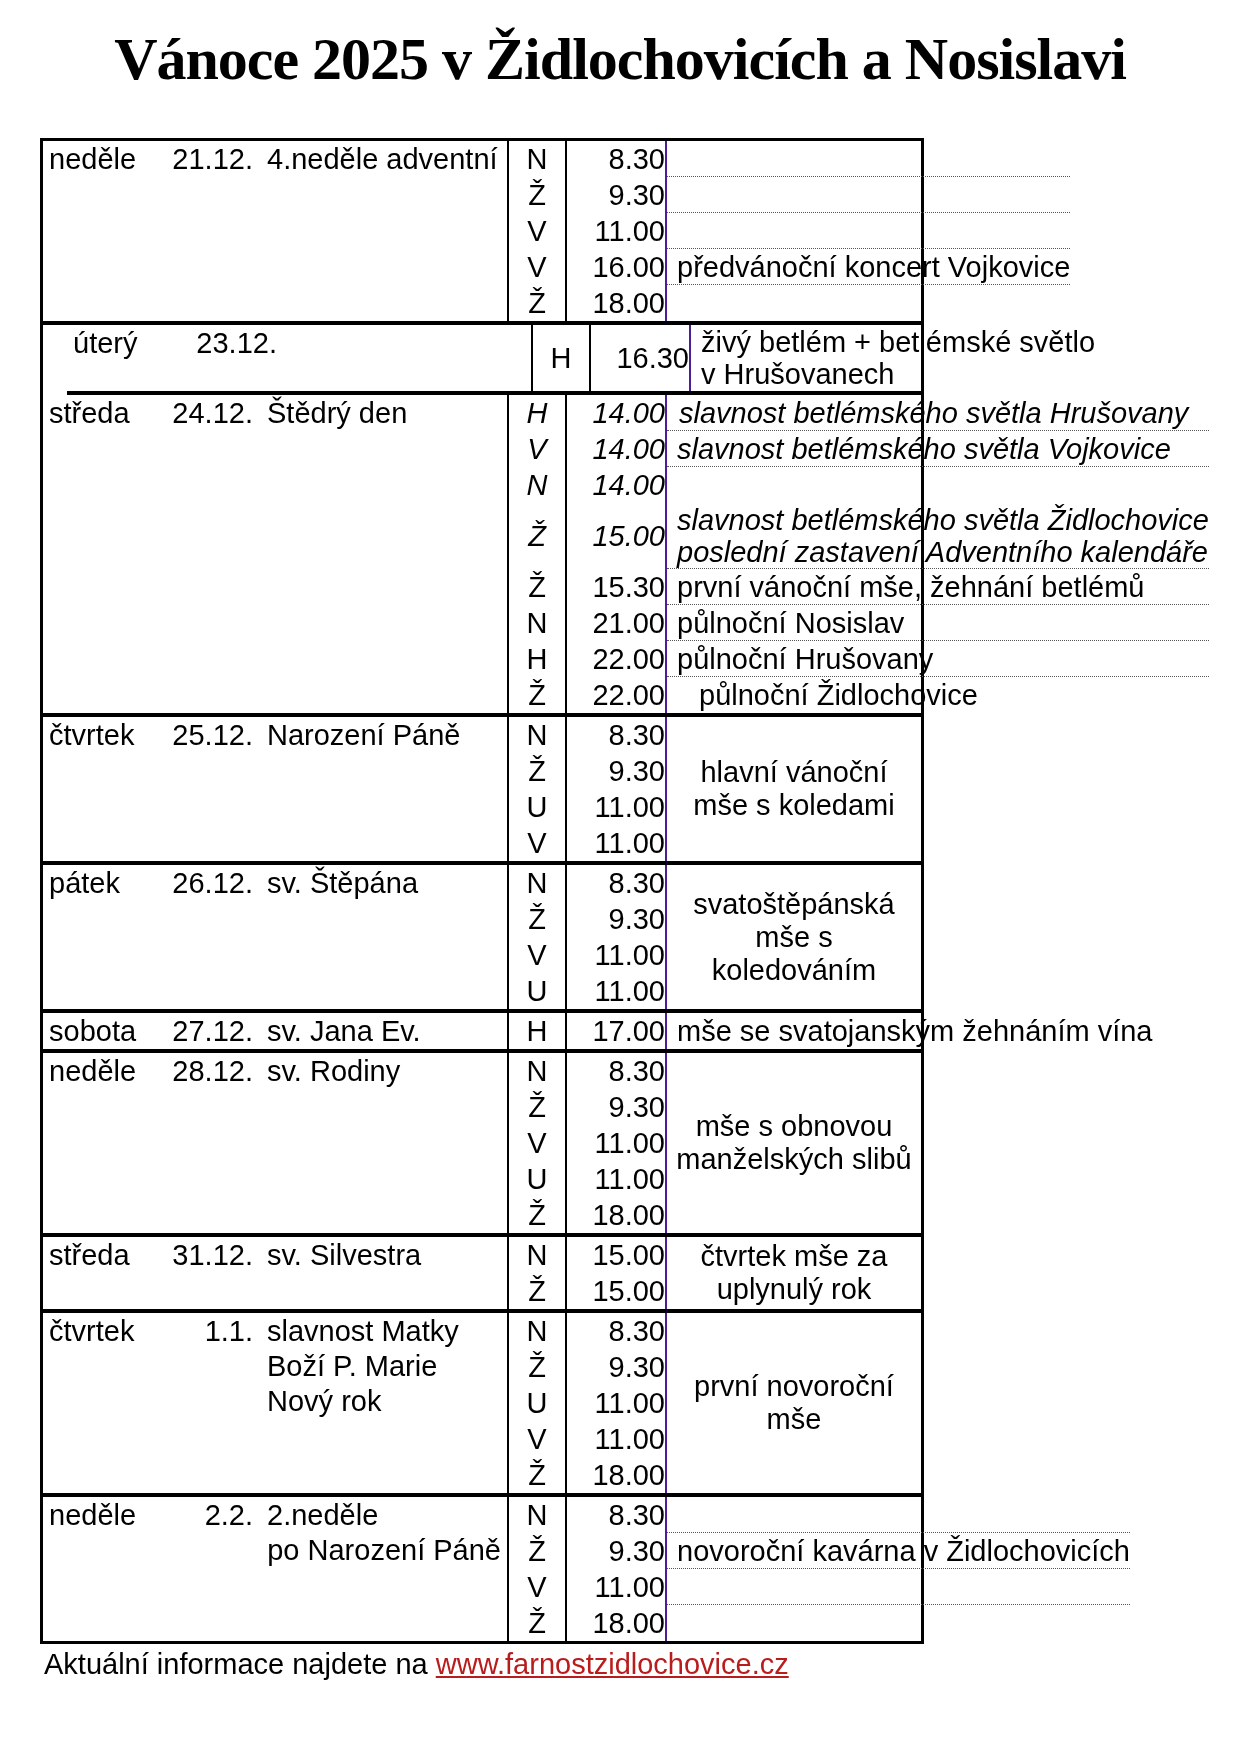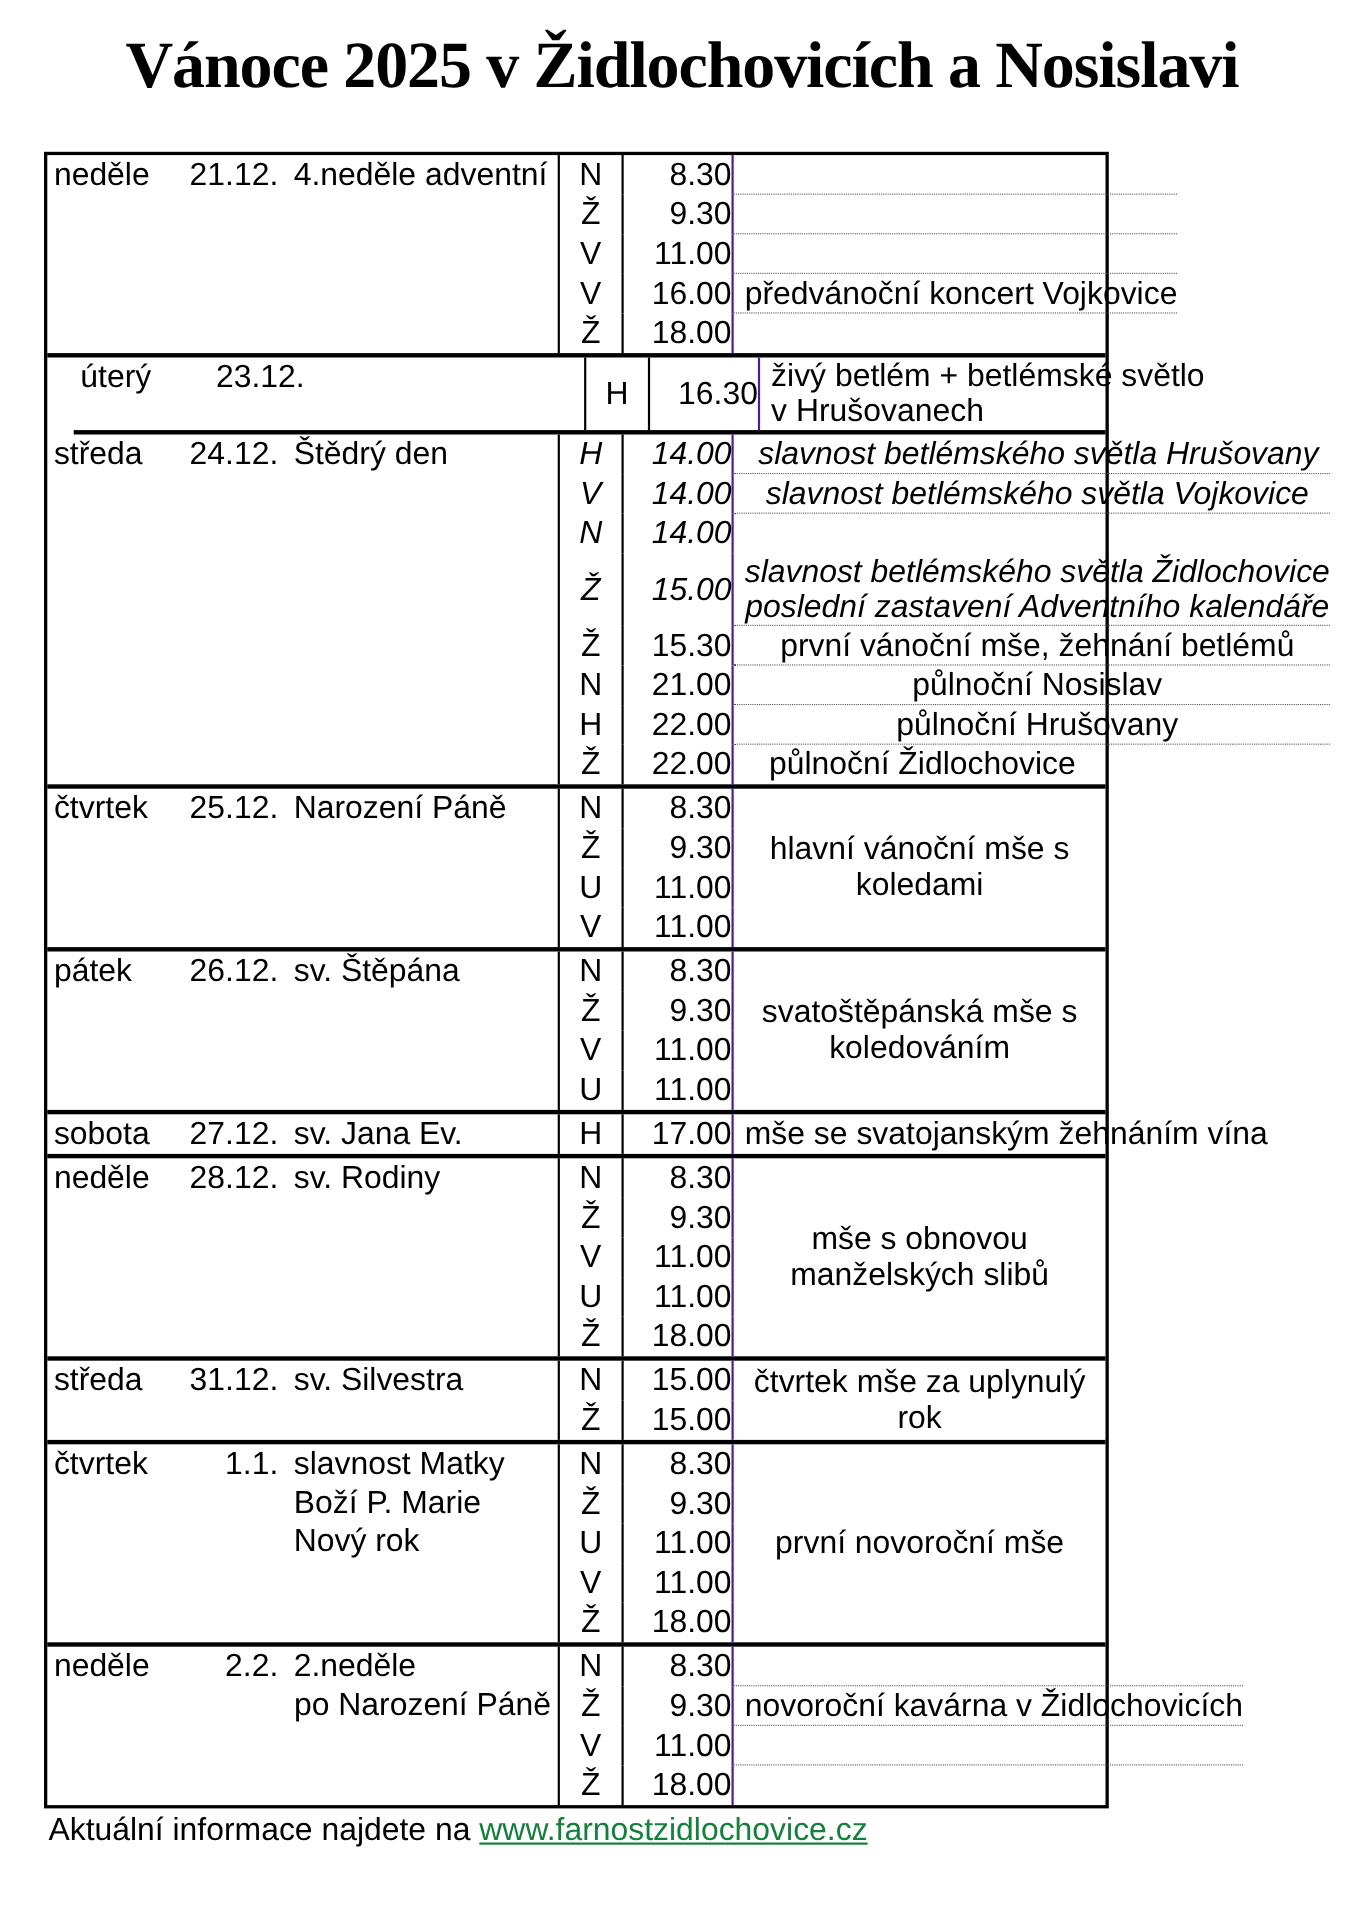--- a/index.html
+++ b/index.html
@@ -12,21 +12,21 @@
     margin:26px 20px 0 20px;
     text-align:center;
     font-family:"Liberation Serif",serif;
     font-weight:bold;
     font-size:60px;
     line-height:1.1;
     white-space:nowrap;
     letter-spacing:-1px;
   }
   .schedule{
-    position:absolute;left:40px;top:138px;width:968px;
+    position:absolute;left:40px;top:138px;width:884px;
     border:3px solid #000;
     box-sizing:border-box;
     background:#fff;
   }
   .block{
     display:grid;
     grid-template-columns:466px 58px 100px 1fr;
     border-bottom:4px solid #000;
   }
   .block:last-child{border-bottom:none;}
@@ -53,21 +53,21 @@
   }
   .time-cell{
     grid-column:3;border-right:2px solid #4c1d95;
     display:flex;align-items:center;justify-content:flex-end;
   }
   .note-cell{
     grid-column:4;
     display:flex;flex-direction:column;justify-content:center;align-items:flex-start;
     padding-left:10px;line-height:32px;
   }
-  .note-cell.divider{border-bottom:1px dotted #555;align-items:center;}
+  .note-cell.divider{border-bottom:1px dotted #555;}
   .note-merged{
     grid-column:4;
     display:flex;align-items:center;justify-content:center;
     text-align:center;font-size:29px;box-sizing:border-box;padding:0 6px;
   }
   .italic{font-style:italic;}
   .note-line{white-space:nowrap;}
   .page-footer{
     position:absolute;left:44px;top:1648px;
     font-size:29px;
@@ -326,14 +326,14 @@
       </div>
       <div class="cell place-cell" style="grid-row: 4;">Ž</div>
       <div class="cell time-cell" style="grid-row: 4;">18.00</div>
       <div class="cell note-cell" style="grid-row: 4;">
         <div class="note-line"></div>
       </div>
     </div>
   </div>
 
 <div class="page-footer">
-  <span>Aktuální informace najdete na </span><a href="#" style="color: #15803d;">www.farnostzidlochovice.cz</a>
+  <span>Aktuální informace najdete na </span><a href="#" style="color: #b91c1c;">www.farnostzidlochovice.cz</a>
 </div>
 
 </body></html>

